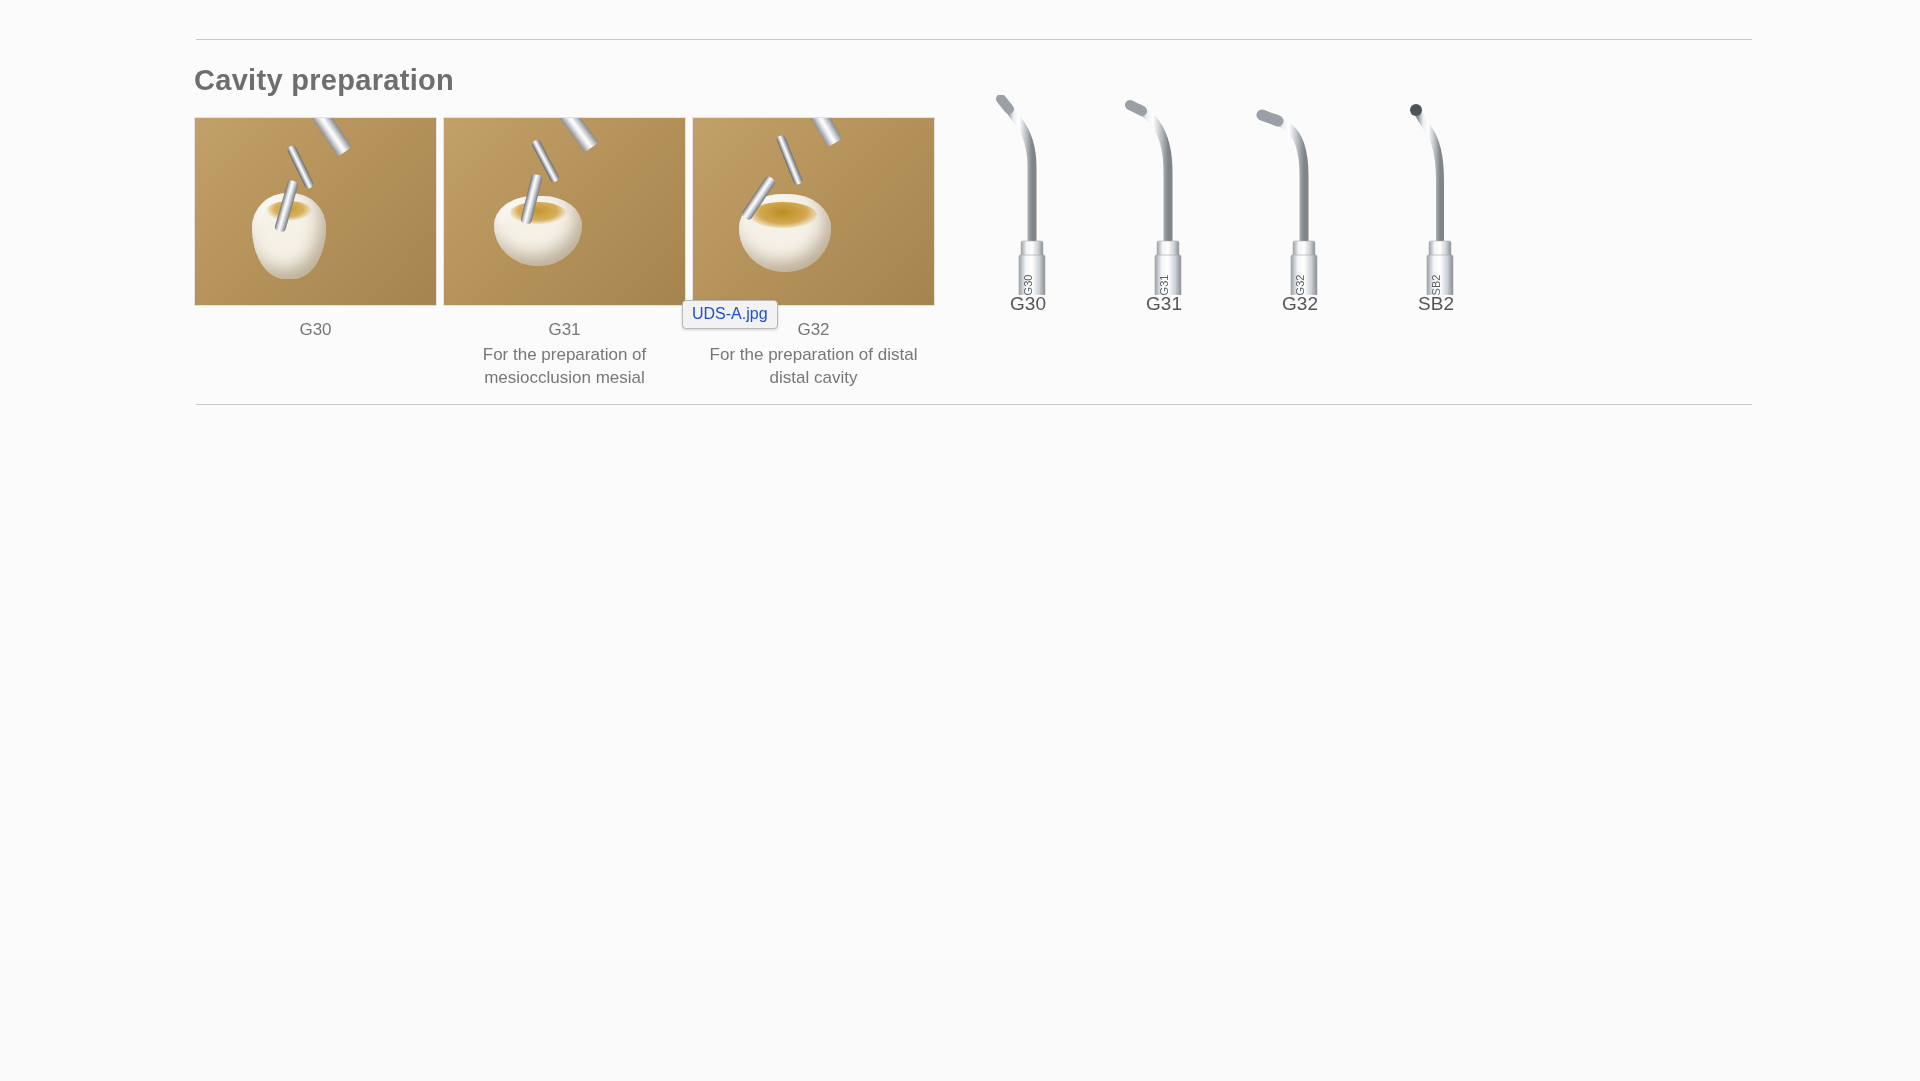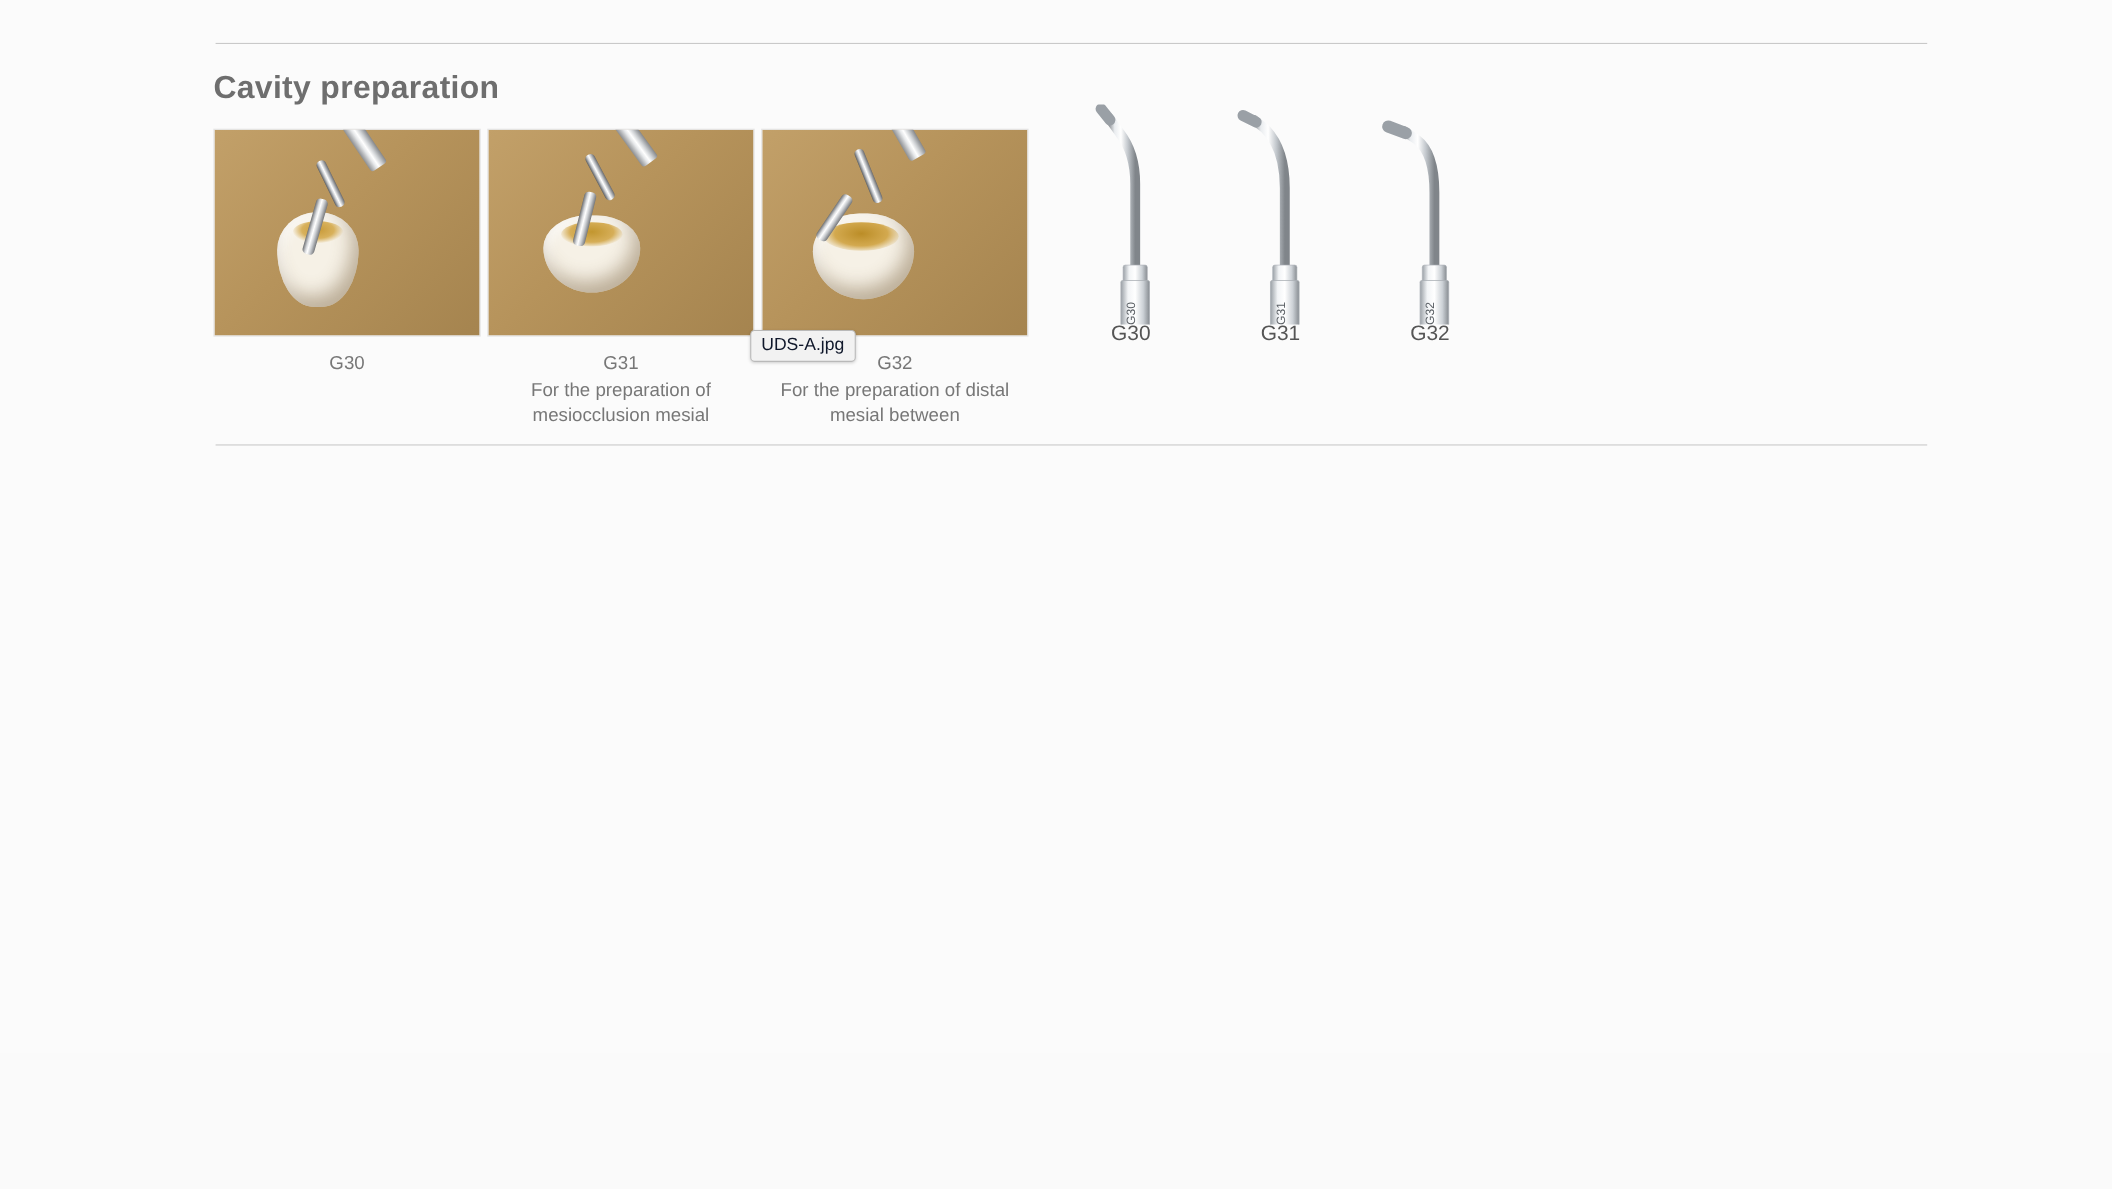--- a/index.html
+++ b/index.html
@@ -184,21 +184,21 @@
   .tooltip {
     position: absolute;
     left: 682px;
     top: 300px;
     padding: 4px 9px 5px 9px;
     background: #f2f2f2;
     border: 1px solid #b9b9b9;
     border-radius: 4px;
     box-shadow: 0 1px 3px rgba(0,0,0,.18);
     font-size: 16px;
-    color: #0f172a;
+    color: #1d4ed8;
     white-space: nowrap;
   }
 </style>
 </head>
 <body>
 
 <div class="page">
 
   <div class="rule top"></div>
 
@@ -239,21 +239,21 @@
       <div class="photo">
         <div class="tooth tooth-c"></div>
         <div class="probe">
           <div class="shaft" style="left:60px; top:56px; height:48px; transform:rotate(34deg);"></div>
           <div class="shaft2" style="left:92px; top:16px; height:52px; transform:rotate(-22deg);"></div>
           <div class="handle" style="left:122px; top:-18px; height:46px; transform:rotate(-30deg);"></div>
         </div>
       </div>
       <div class="caption">
         <span class="code">G32</span>
-        <span class="desc">For the preparation of distal mesial between</span>
+        <span class="desc">For the preparation of distal distal cavity</span>
       </div>
     </div>
 
   </div>
 
   <div class="tips">
 
     <div class="tip-cell">
       <svg class="tip-art" viewBox="0 0 136 200">
         <defs>
@@ -297,20 +297,30 @@
         <path d="M72 150 L72 80 Q72 44 56 32 L44 24" stroke="url(#mg)" stroke-width="9" fill="none" stroke-linecap="round"></path>
         <path d="M46 26 L30 20" stroke="#9aa0a6" stroke-width="11" fill="none" stroke-linecap="round"></path>
         <rect x="61" y="146" width="22" height="16" rx="2" fill="url(#bg1)" stroke="#aeb3b8" stroke-width="0.6"></rect>
         <rect x="59" y="160" width="26" height="44" rx="1.5" fill="url(#bg1)" stroke="#a9aeb3" stroke-width="0.7"></rect>
         <text x="72" y="190" font-family="Liberation Sans, sans-serif" font-size="11" fill="#5a5f64" text-anchor="middle" transform="rotate(-90 72 190)">G32</text>
       </svg>
       <div class="tip-label">G32</div>
     </div>
 
 
+    <div class="tip-cell">
+      <svg class="tip-art" viewBox="0 0 136 200">
+        <path d="M72 150 L72 86 Q72 50 60 34 L50 18" stroke="url(#mg)" stroke-width="8" fill="none" stroke-linecap="round"></path>
+        <circle cx="48" cy="15" r="6" fill="#4e5357"></circle>
+        <rect x="61" y="146" width="22" height="16" rx="2" fill="url(#bg1)" stroke="#aeb3b8" stroke-width="0.6"></rect>
+        <rect x="59" y="160" width="26" height="44" rx="1.5" fill="url(#bg1)" stroke="#a9aeb3" stroke-width="0.7"></rect>
+        <text x="72" y="190" font-family="Liberation Sans, sans-serif" font-size="11" fill="#5a5f64" text-anchor="middle" transform="rotate(-90 72 190)">SB2</text>
+      </svg>
+      <div class="tip-label">SB2</div>
+    </div>
 
 
   </div>
 
   <div class="tooltip">UDS-A.jpg</div>
 
   <div class="rule bottom"></div>
 
 </div>
 

